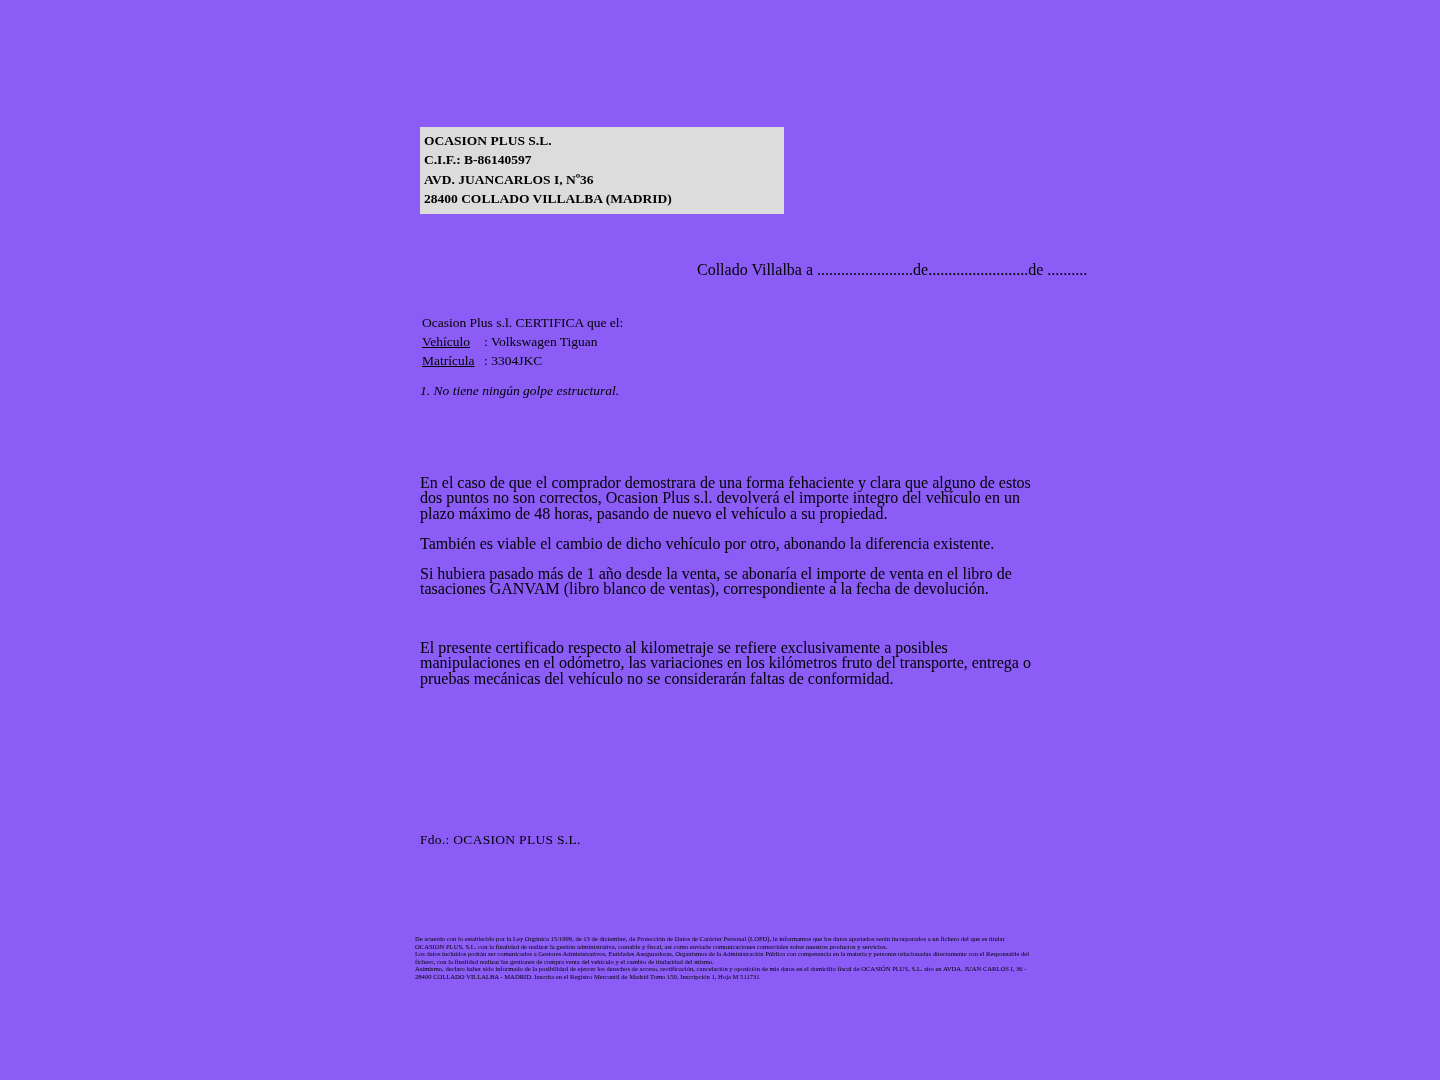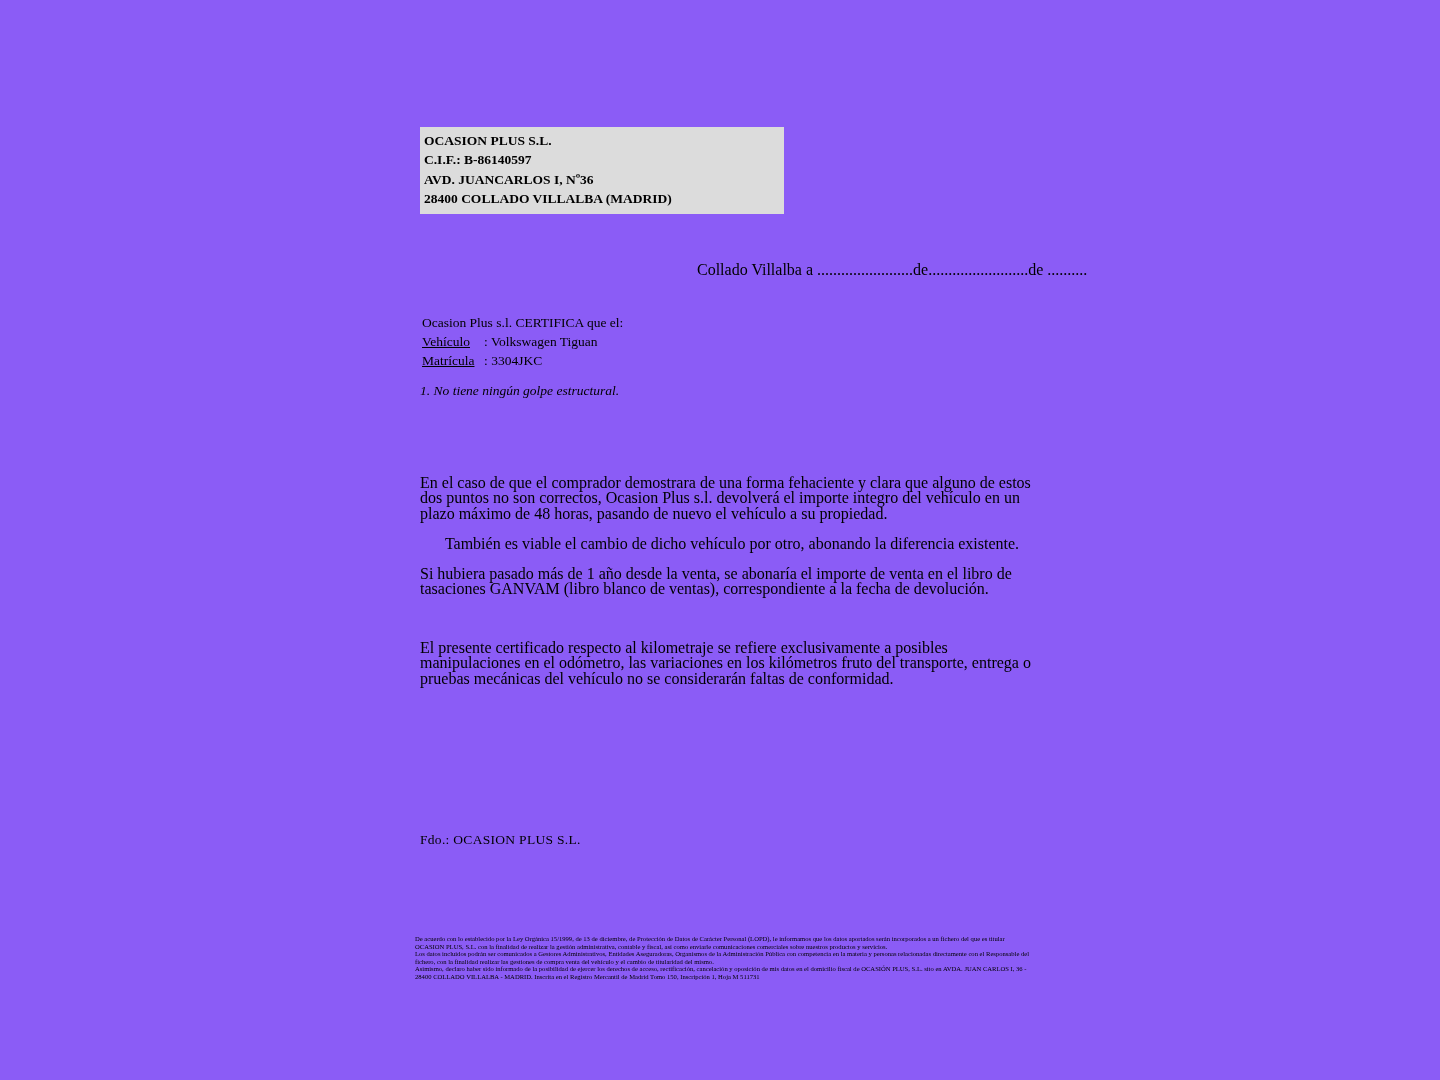--- a/index.html
+++ b/index.html
@@ -54,21 +54,21 @@
   .point1 { top: 383px; font-style: italic; }
   .point2 { top: 414px; }
   .para {
     position: absolute;
     left: 420px;
     width: 624px;
     font-size: 16px;
     line-height: 15.3px;
   }
   .p1 { top: 475px; }
-  .p2 { top: 536px; text-align: center; }
+  .p2 { top: 536px; }
   .p3 { top: 566px; }
   .p4 { top: 612px; margin-top: 28px; }
   .signature {
     position: absolute;
     left: 420px;
     top: 832px;
     font-size: 13.5px;
     letter-spacing: 0.3px;
     white-space: nowrap;
   }

